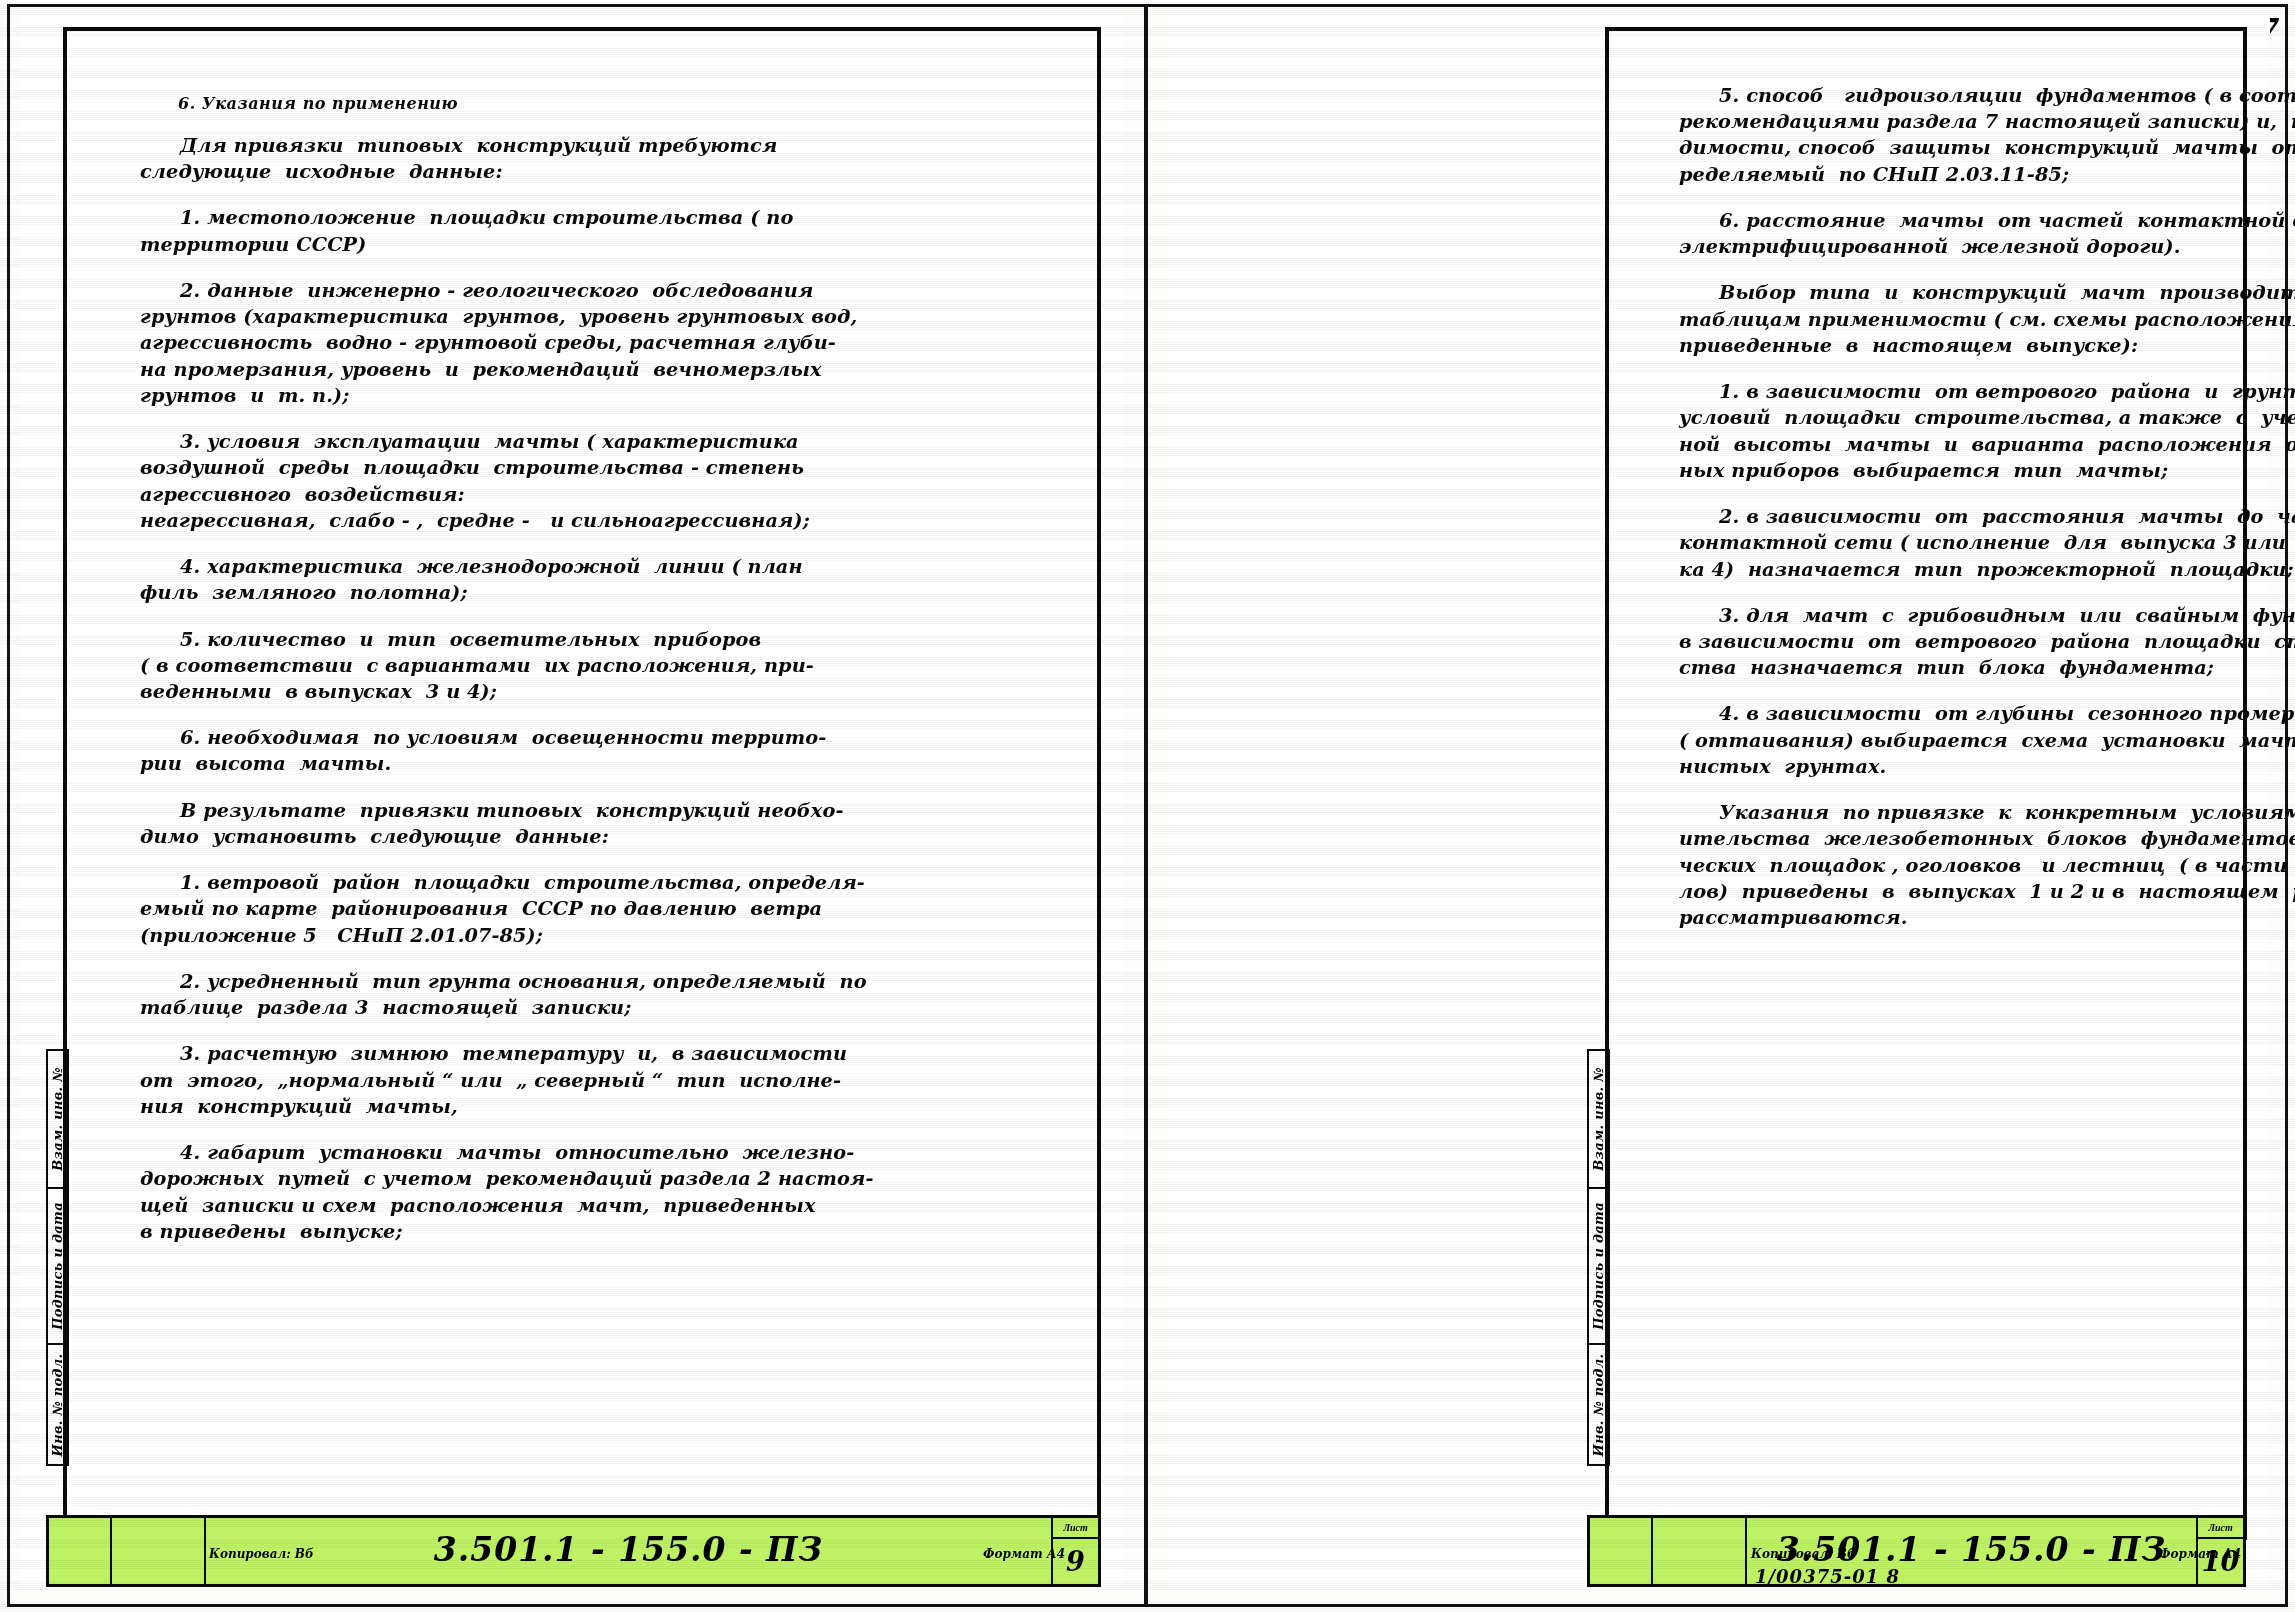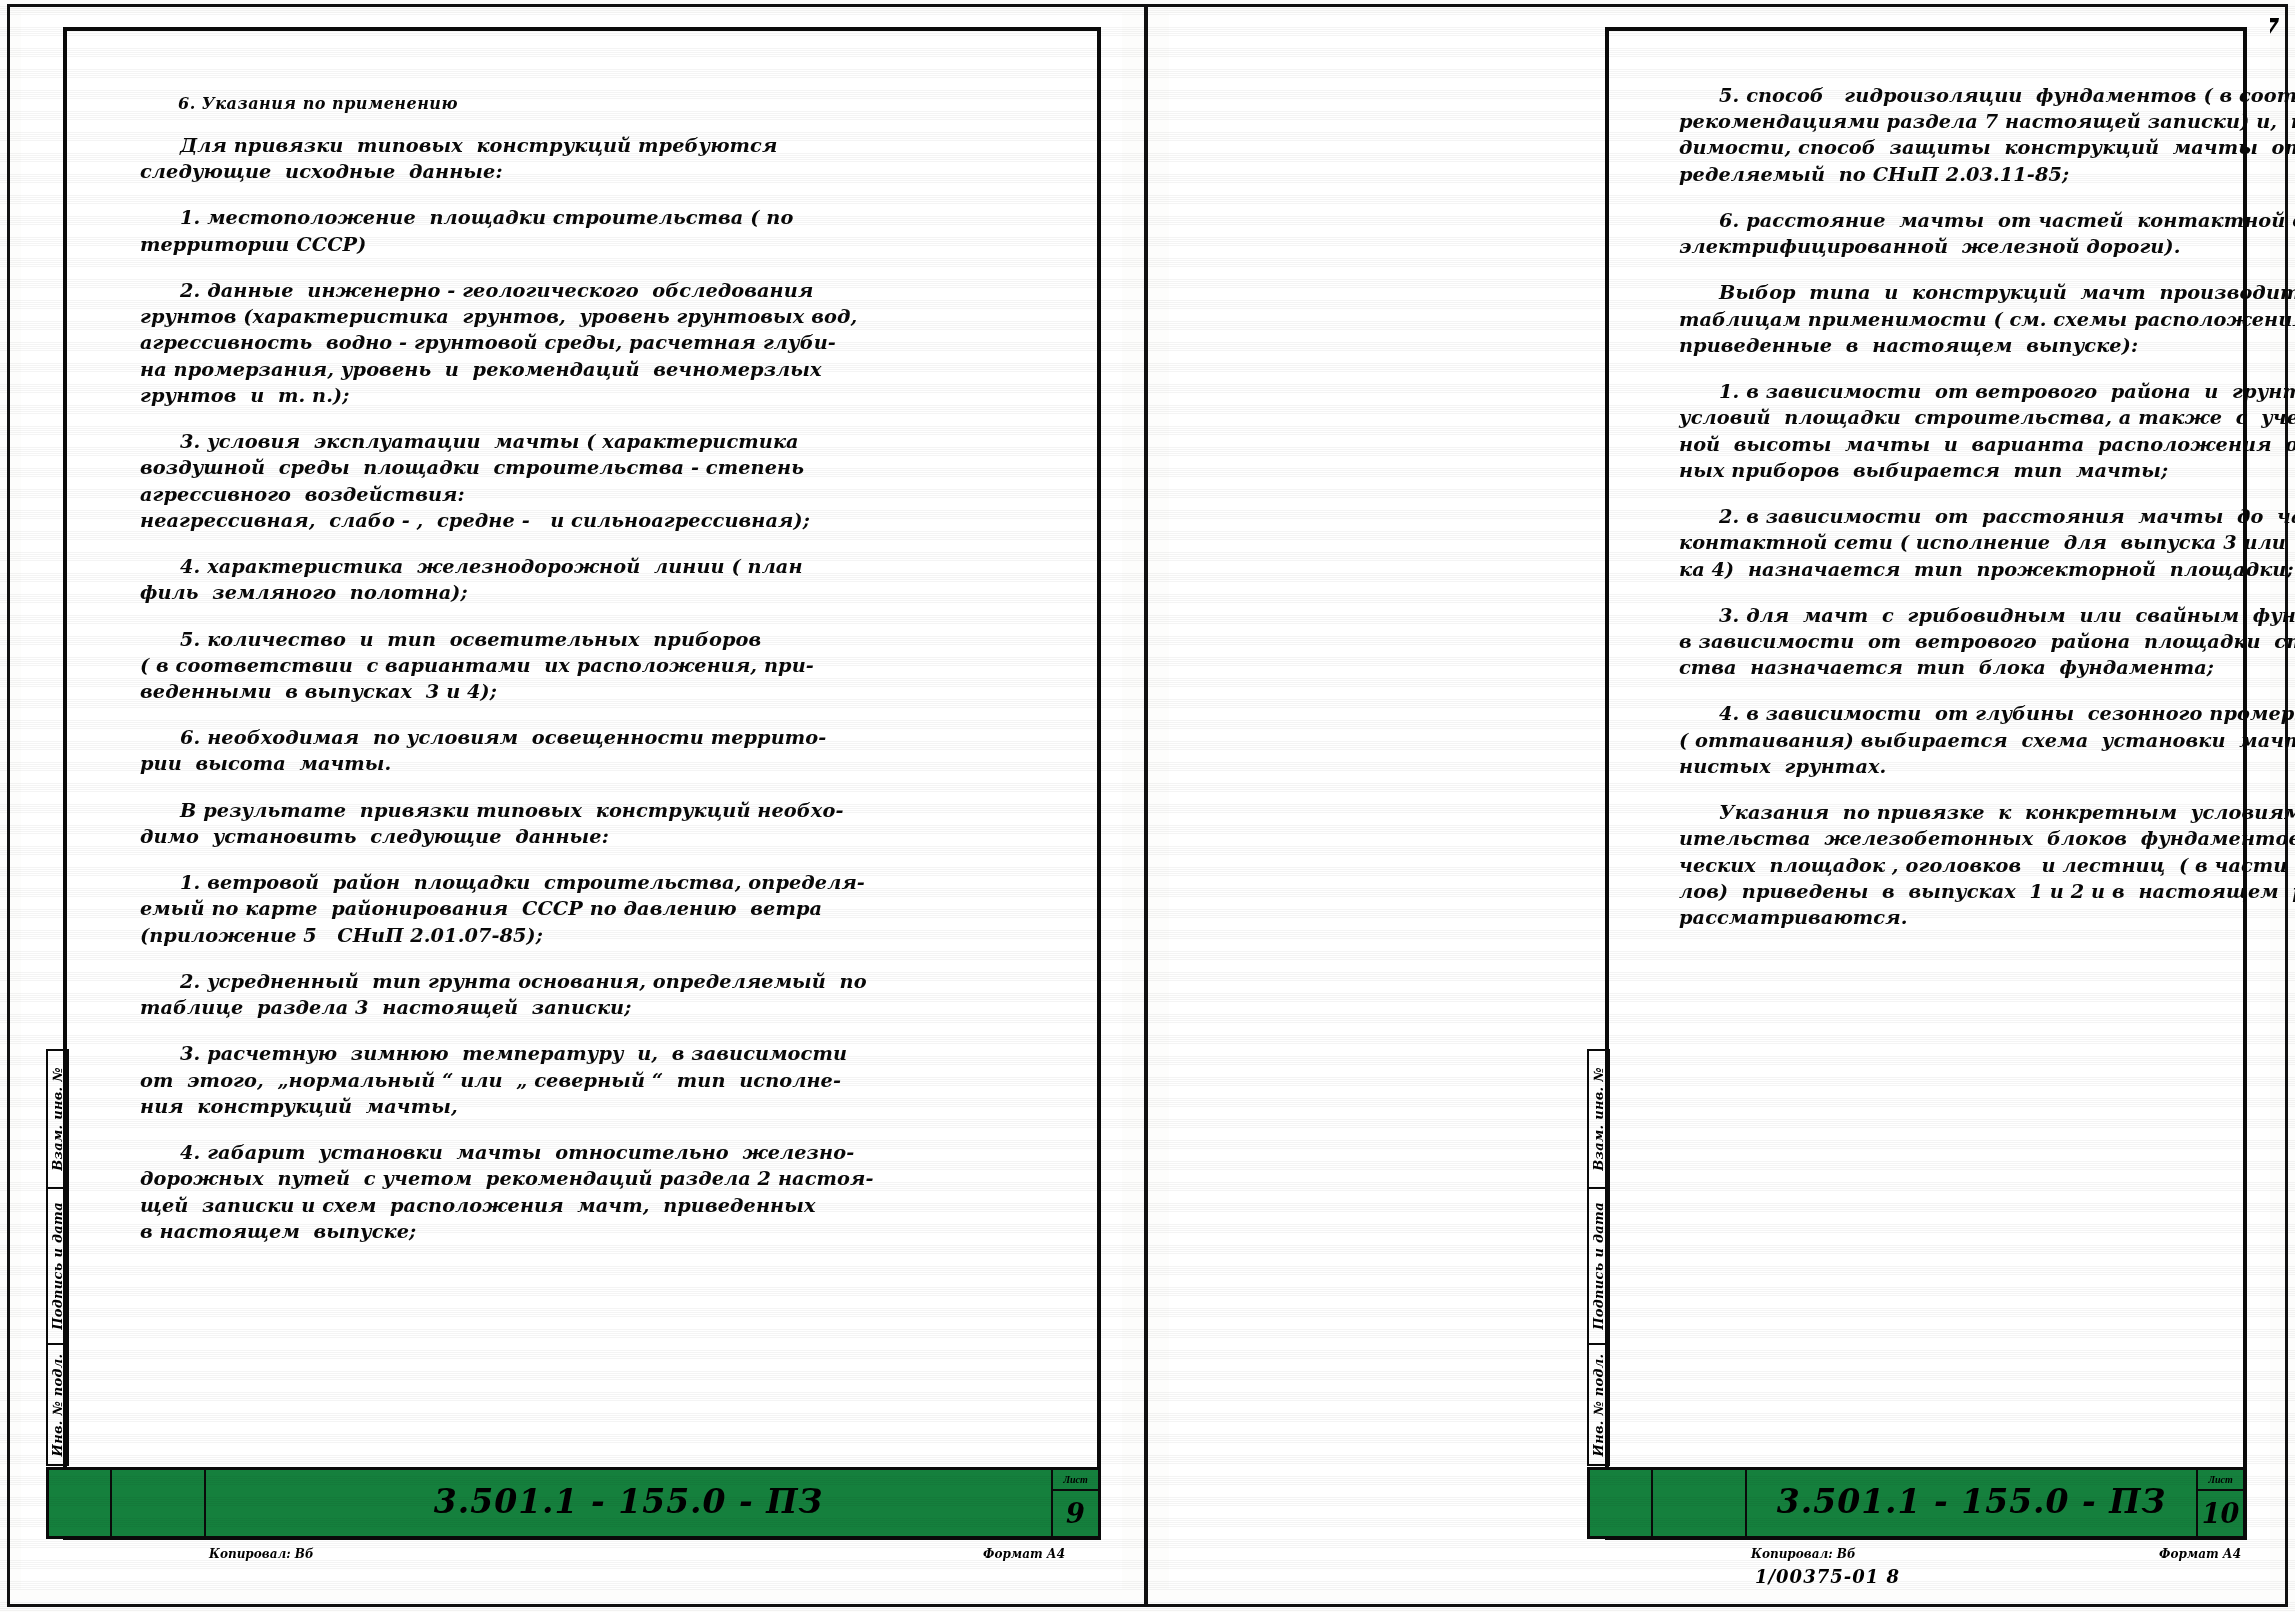--- a/index.html
+++ b/index.html
@@ -88,21 +88,22 @@
     font-size:13px;
     letter-spacing:0.3px;
   }
 
   
   .titleblock{
     position:absolute;
     box-sizing:border-box;
     border:3.7px solid #0a0a0a;
     display:flex;
-    background:#15803d;
+    background:#bef264;
+    margin-top:48px;
   }
   .sheet.left .titleblock{left:46px;top:1467px;width:1055px;height:72px;}
   .sheet.right .titleblock{left:441px;top:1467px;width:659px;height:72px;}
 
   .tb-cell{
     border-right:2.6px solid #0a0a0a;
     box-sizing:border-box;
     position:relative;
   }
   .tb-cell.last{border-right:none;}
@@ -276,21 +277,21 @@
           </div>
           <div class="para">
             <span class="ln ind">3. расчетную  зимнюю  температуру  и,  в зависимости</span>
             <span class="ln">от  этого,  „нормальный “ или  „ северный “  тип  исполне-</span>
             <span class="ln">ния  конструкций  мачты,</span>
           </div>
           <div class="para">
             <span class="ln ind">4. габарит  установки  мачты  относительно  железно-</span>
             <span class="ln">дорожных  путей  с учетом  рекомендаций раздела 2 настоя-</span>
             <span class="ln">щей  записки и схем  расположения  мачт,  приведенных</span>
-            <span class="ln">в настоящем  выпуске;</span>
+            <span class="ln">в приведены  выпуске;</span>
           </div>
         </div>
     </div>
 
     <div class="titleblock">
       <div class="tb-cell tb-blank-a"></div>
       <div class="tb-cell tb-blank-b"></div>
       <div class="tb-cell tb-code last">3.501.1 - 155.0 - ПЗ</div>
       <div class="tb-sheet" style="border-left:2.6px solid #0a0a0a;">
         <div class="tb-sheet-lab">Лист</div>

